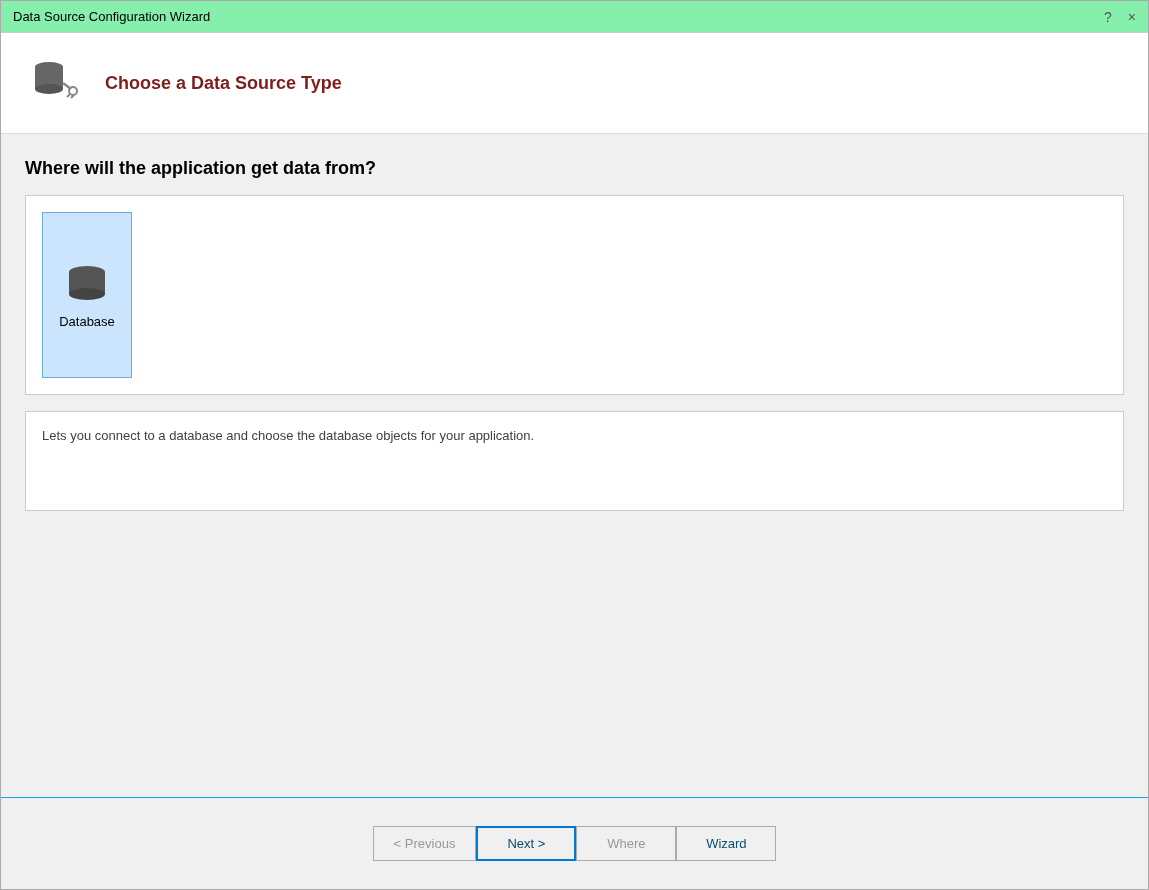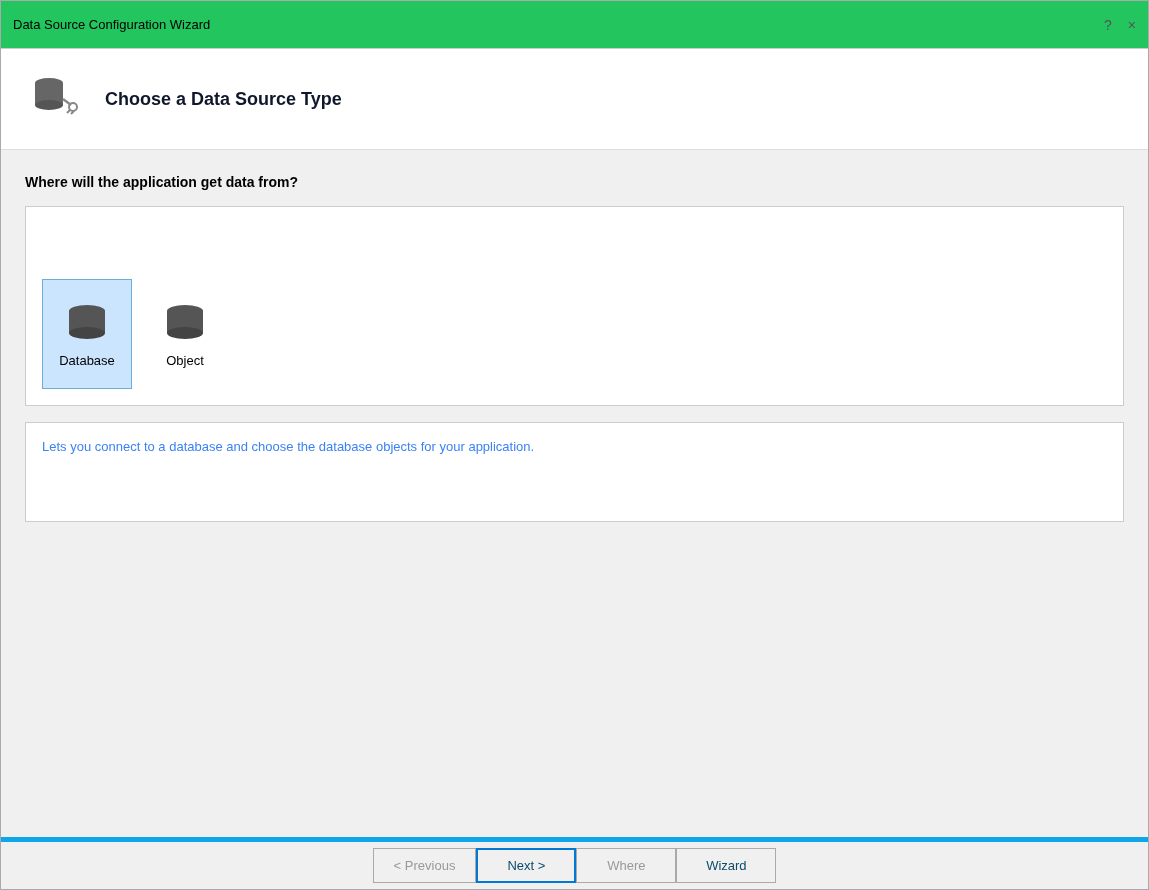--- a/index.html
+++ b/index.html
@@ -24,23 +24,23 @@
       background: #f0f0f0;
       border: 1px solid #aaa;
       box-shadow: 2px 2px 8px rgba(0,0,0,0.3);
       display: flex;
       flex-direction: column;
       position: relative;
     }
 
     
     .title-bar {
-      background: #22c55e;
+      background: #86efac;
       border-bottom: 1px solid #ccc;
-      height: 48px;
+      height: 32px;
       display: flex;
       align-items: center;
       justify-content: space-between;
       padding: 0 12px;
       flex-shrink: 0;
     }
 
     .title-bar-left {
       display: flex;
       align-items: center;
@@ -84,48 +84,47 @@
       height: 60px;
       display: flex;
       align-items: center;
       justify-content: center;
       flex-shrink: 0;
     }
 
     .header-title {
       font-size: 18px;
       font-weight: bold;
-      color: #0f172a;
+      color: #7f1d1d;
     }
 
     
     .main-content {
       flex: 1;
       padding: 24px 24px 16px 24px;
       display: flex;
       flex-direction: column;
       gap: 16px;
     }
 
     .section-question {
-      font-size: 14px;
+      font-size: 18px;
       font-weight: bold;
       color: #000;
     }
 
     
     .options-box {
       border: 1px solid #ccc;
       background: #fff;
       padding: 16px;
       display: flex;
       flex-direction: row;
       gap: 8px;
       min-height: 200px;
-      align-items: flex-end;
     }
 
     .option-item {
       display: flex;
       flex-direction: column;
       align-items: center;
       gap: 8px;
       padding: 10px 16px;
       cursor: pointer;
       border: 1px solid transparent;
@@ -144,28 +143,28 @@
       color: #000;
       text-align: center;
     }
 
     
     .description-box {
       border: 1px solid #ccc;
       background: #fff;
       padding: 16px;
       min-height: 100px;
-      color: #3b82f6;
+      color: #404040;
       font-size: 13px;
     }
 
     
     .footer {
-      border-top: 5px solid #0ea5e9;
-      padding: 6px 24px;
+      border-top: 1px solid #0ea5e9;
+      padding: 28px 24px;
       display: flex;
       justify-content: center;
       background: #f0f0f0;
       flex-shrink: 0;
     }
 
     .footer-btn {
       min-width: 100px;
       padding: 8px 20px;
       font-size: 13px;
@@ -236,28 +235,20 @@
       <div class="option-item selected">
         <svg width="52" height="44" viewBox="0 0 52 44">
           <ellipse cx="26" cy="10" rx="18" ry="6" fill="#555"></ellipse>
           <rect x="8" y="10" width="36" height="22" fill="#555"></rect>
           <ellipse cx="26" cy="32" rx="18" ry="6" fill="#444"></ellipse>
         </svg>
         <span class="option-label">Database</span>
       </div>
 
 
-      <div class="option-item">
-        <svg width="52" height="44" viewBox="0 0 52 44">
-          <ellipse cx="26" cy="10" rx="18" ry="6" fill="#555"></ellipse>
-          <rect x="8" y="10" width="36" height="22" fill="#555"></rect>
-          <ellipse cx="26" cy="32" rx="18" ry="6" fill="#444"></ellipse>
-        </svg>
-        <span class="option-label">Object</span>
-      </div>
 
     </div>
 
     <div class="description-box">
       <span>Lets you connect to a database and choose the database objects for your application.</span>
     </div>
 
   </div>
 
   <div class="footer">

